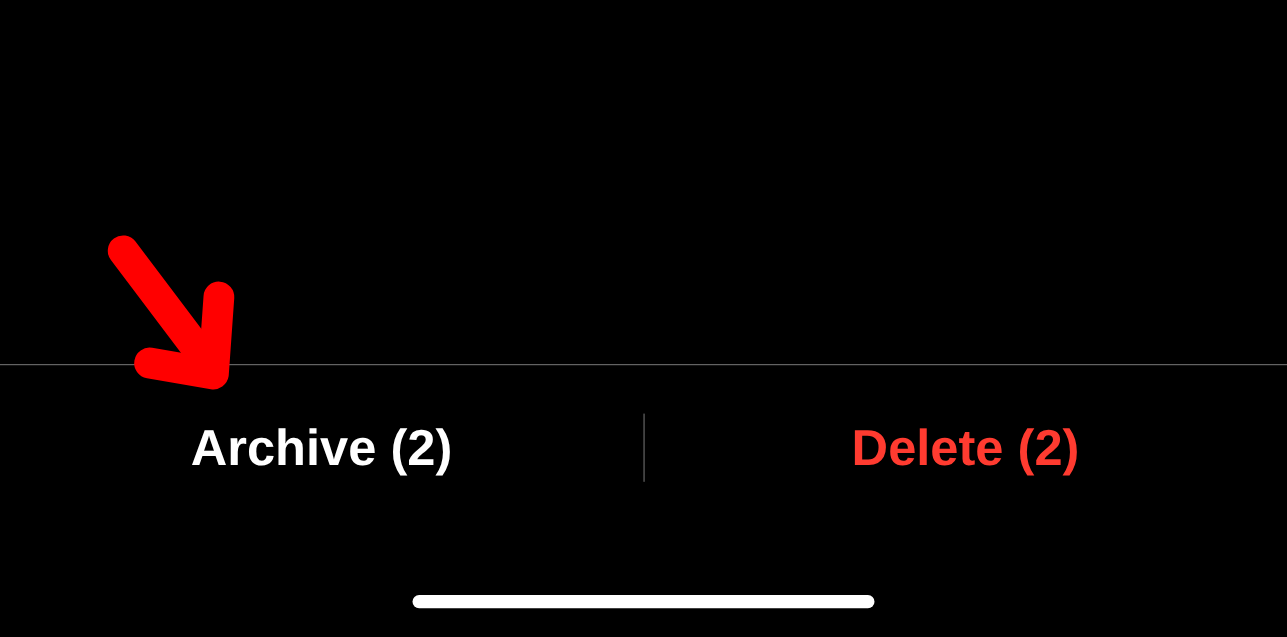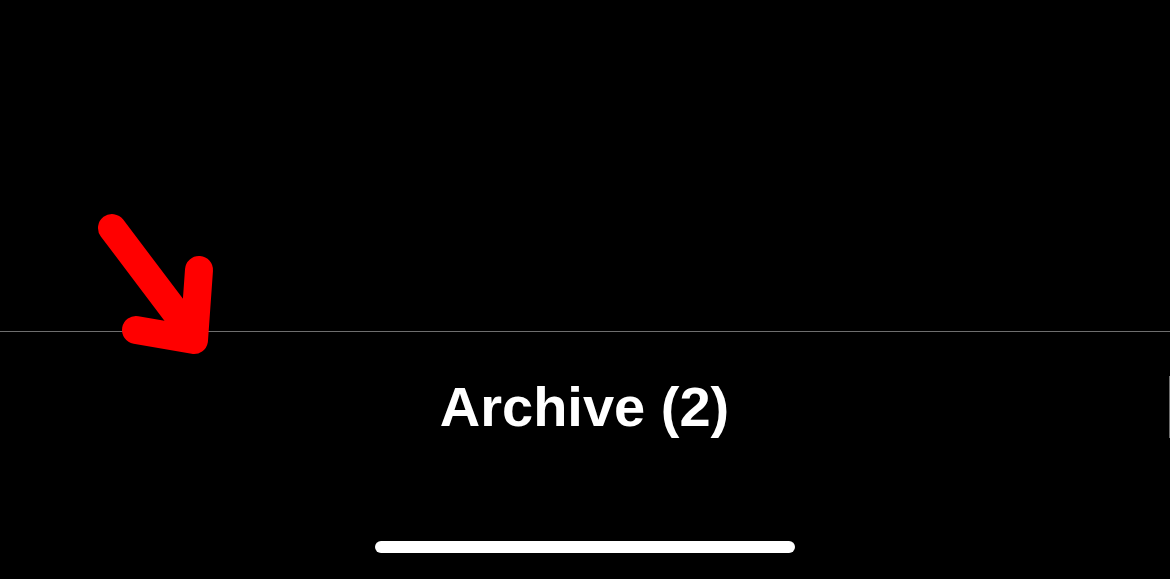--- a/index.html
+++ b/index.html
@@ -23,21 +23,21 @@
       right: 0;
       top: 331px;
       border-top: 1px solid #6e6e6e;
       display: flex;
       align-items: center;
       height: 150px;
     }
     
     .toolbar-button {
       flex: 1;
-      font-size: 56px;
+      font-size: 46px;
       font-weight: 600;
       background: transparent;
       border: none;
       cursor: pointer;
       padding: 0;
       font-family: inherit;
     }
     
     .archive-btn {
       color: #ffffff;
@@ -70,20 +70,21 @@
       top: 210px;
       pointer-events: none;
     }
   </style>
 </head>
 <body>
 
 <div class="toolbar">
   <button class="toolbar-button archive-btn">Archive (2)</button>
   <div class="divider"></div>
+  <button class="toolbar-button delete-btn">Delete (2)</button>
 </div>
 
 <div class="home-indicator"></div>
 
 <svg class="annotation-arrow" width="140" height="160" viewBox="0 0 140 160">
   <g stroke="#ff0000" stroke-width="28" stroke-linecap="round" stroke-linejoin="round" fill="none">
     <line x1="18" y1="18" x2="95" y2="120"></line>
     <polyline points="42,120 100,130 105,60" fill="none"></polyline>
   </g>
 </svg>

